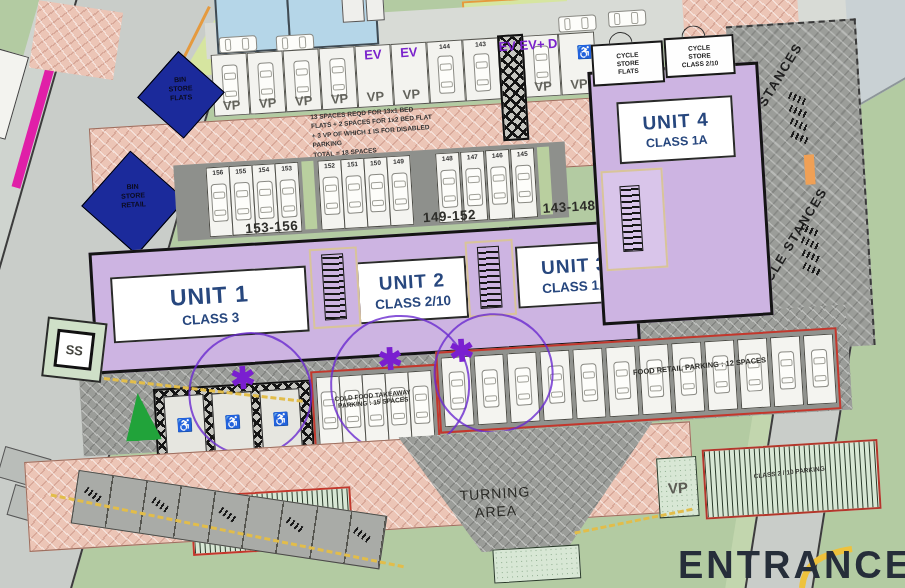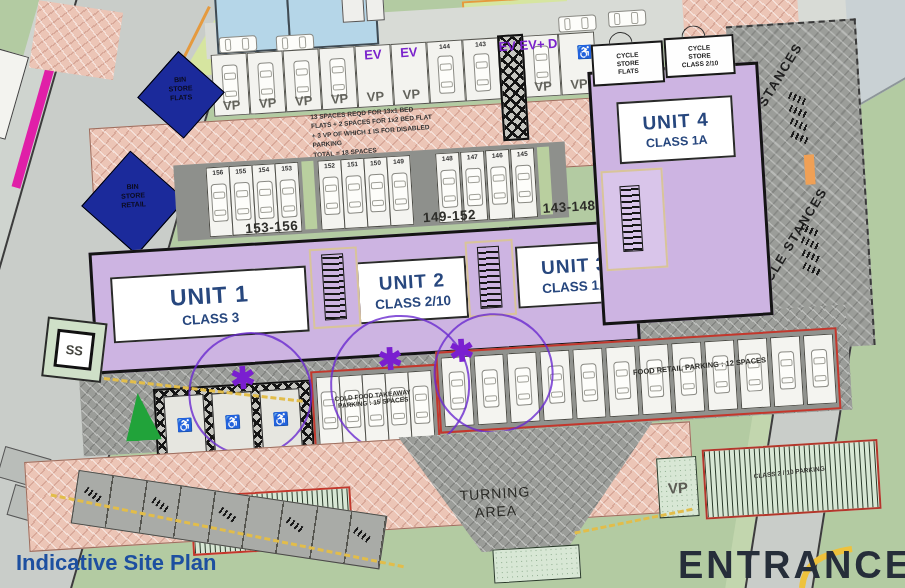--- a/index.html
+++ b/index.html
@@ -377,14 +377,13 @@
 
     <div class="t ydash" style="left:100px;top:357px;width:200px;transform:rotate(10deg)"></div>
     <div class="t ydash" style="left:40px;top:470px;width:360px;transform:rotate(15deg)"></div>
     <div class="t ydash" style="left:560px;top:540px;width:120px;transform:rotate(-8deg)"></div>
   </div>
 
   <svg class="t" style="left:786px;top:524px" width="80" height="64">
     <path d="M16,64 C18,40 34,30 66,25" stroke="#eec23c" stroke-width="6" fill="none"></path>
   </svg>
   <div class="t" style="left:678px;top:544px;font-size:38px;font-weight:600;letter-spacing:3px;color:#262e3a">ENTRANCE</div>
-  <div class="t" style="left:16px;top:550px;font-size:22px;font-weight:bold;color:#1d4fa0">Indicative Site Plan</div>
 </div>
 
 </body></html>

